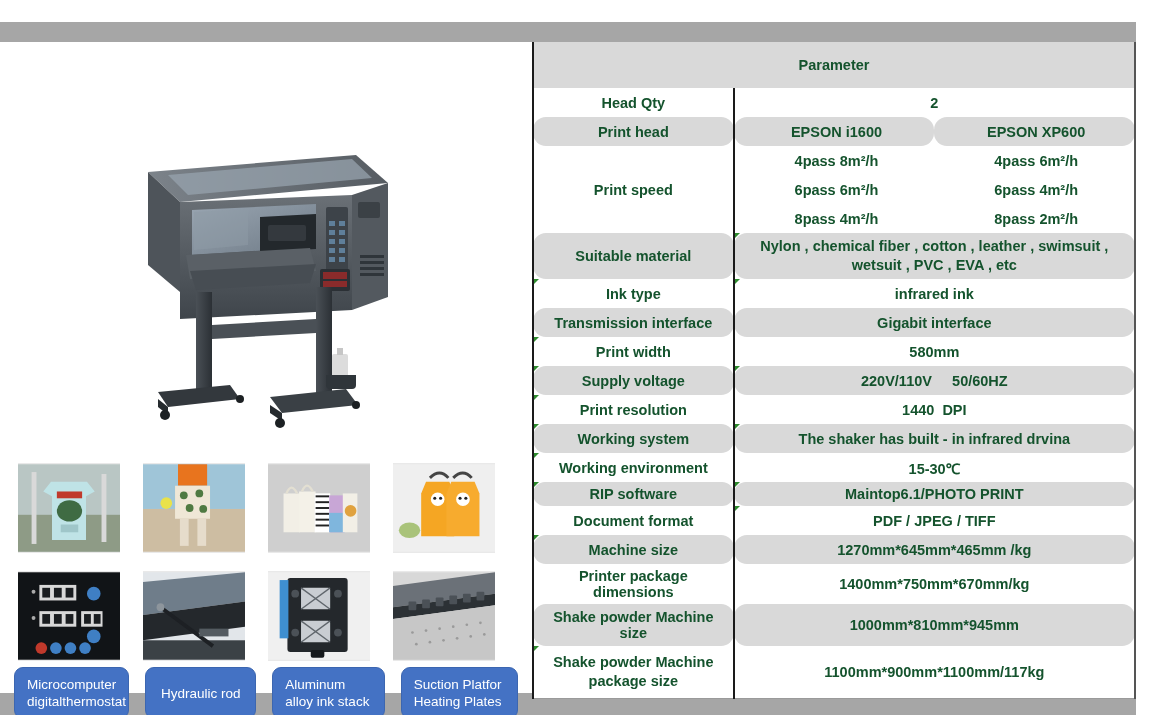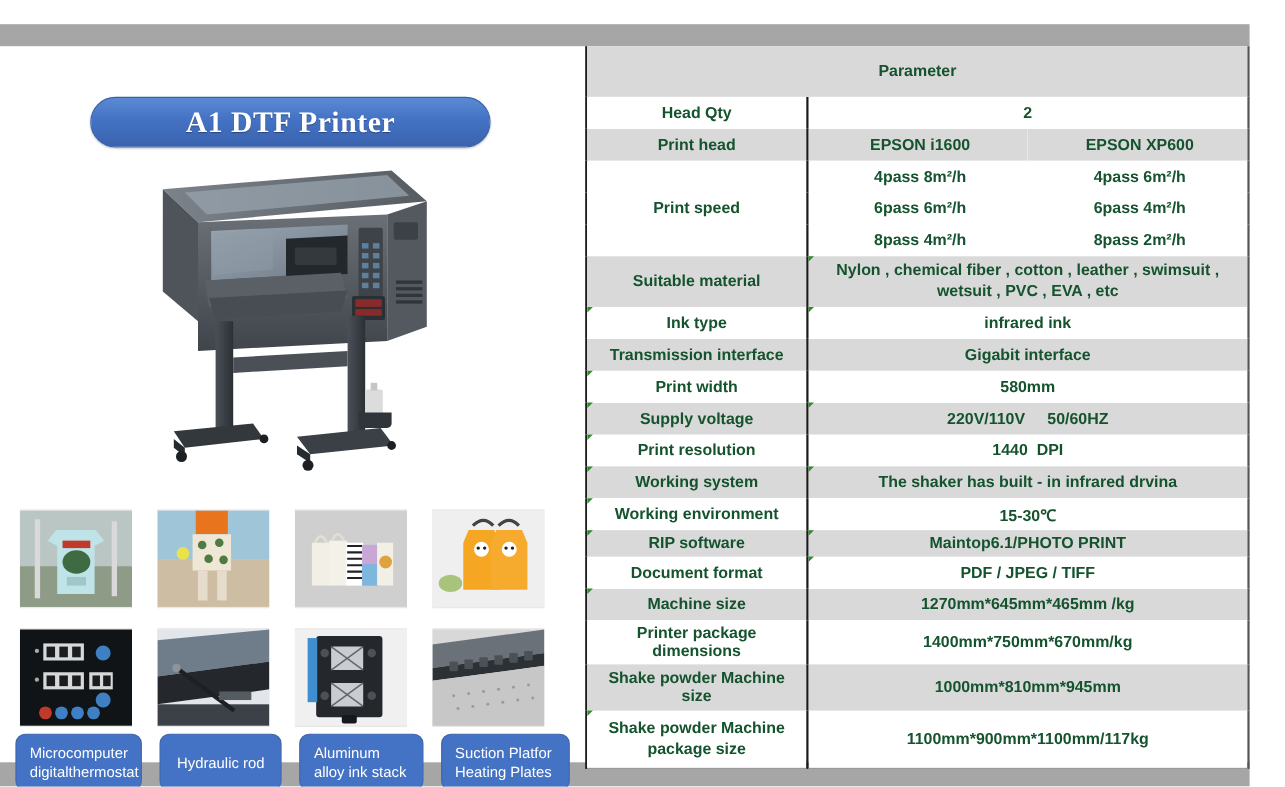--- a/index.html
+++ b/index.html
@@ -81,21 +81,21 @@
     font-weight:bold;
     vertical-align:middle;
     position:relative;
   }
   .ptable .lbl{
     width:232px;text-align:center;
     border-right:2px solid #1a1a1a;
   }
   .ptable .val{text-align:center;}
   .ptable .val-l{text-align:center;padding-left:8px;}
-  .shade{background:#d9d9d9;}
+  .shade{background:#d9d9d9;border-radius:13px;}
   .plain{background:#ffffff;}
   .hdr{
     background:#d9d9d9;text-align:center;
     font-size:21px;font-weight:bold;height:38px;
   }
   .splitcell{border-right:2px solid #1a1a1a;}
   .thinline{border-bottom:1px solid #c8c8c8;}
   
   .gm::before{
     content:"";position:absolute;left:0;top:0;
@@ -105,23 +105,20 @@
 </head>
 <body>
 
 <div class="band band-top"></div>
 <div class="band band-bottom"></div>
 
 <div class="page">
 
   <div class="left-col">
 
-    <div class="title-pill">
-      <span class="t">A1 DTF Printer</span>
-    </div>
 
     <div class="printer">
       <svg class="pr-svg" viewBox="0 0 290 305" xmlns="http://www.w3.org/2000/svg">
         <defs>
           <linearGradient id="bodyG" x1="0" y1="0" x2="0" y2="1">
             <stop offset="0" stop-color="#6a7076"></stop>
               <stop offset="1" stop-color="#3f454b"></stop>
           </linearGradient>
           <linearGradient id="topG" x1="0" y1="0" x2="1" y2="0">
             <stop offset="0" stop-color="#7c838a"></stop>

